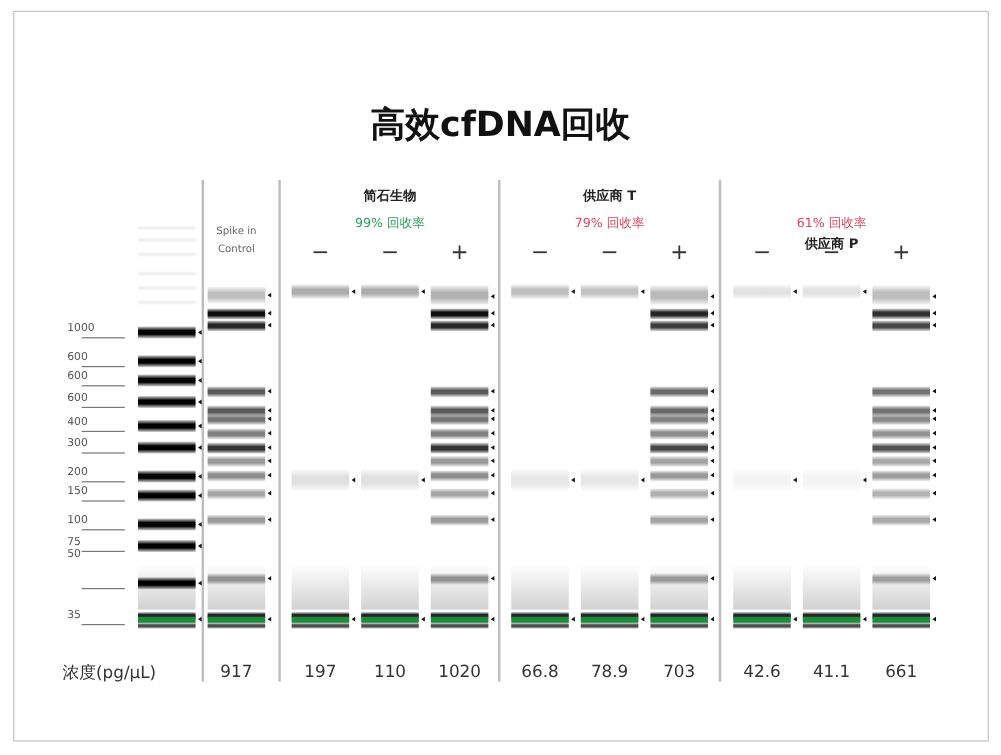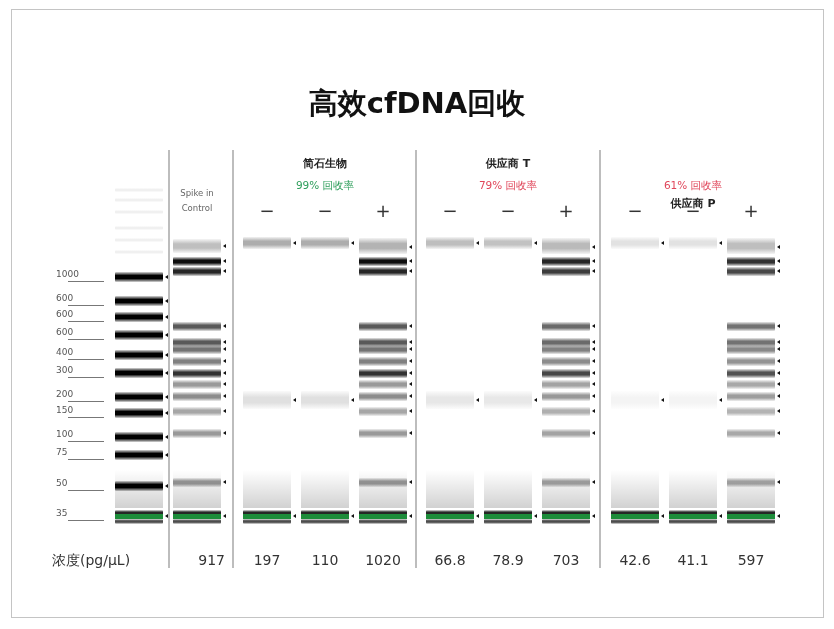--- a/index.html
+++ b/index.html
@@ -71,21 +71,21 @@
     <div class="ladder-label" style="left: 56px; top: 365px;">300</div>
     <div class="ladder-line" style="left: 68px; width: 36px; top: 401px;"></div>
     <div class="ladder-label" style="left: 56px; top: 389px;">200</div>
     <div class="ladder-line" style="left: 68px; width: 36px; top: 417px;"></div>
     <div class="ladder-label" style="left: 56px; top: 405px;">150</div>
     <div class="ladder-line" style="left: 68px; width: 36px; top: 441px;"></div>
     <div class="ladder-label" style="left: 56px; top: 429px;">100</div>
     <div class="ladder-line" style="left: 68px; width: 36px; top: 459px;"></div>
     <div class="ladder-label" style="left: 56px; top: 447px;">75</div>
     <div class="ladder-line" style="left: 68px; width: 36px; top: 490px;"></div>
-    <div class="ladder-label" style="left: 56px; top: 478px;">50</div>
+    <div class="ladder-label" style="left: 56px; top: 457px;">50</div>
     <div class="ladder-line" style="left: 68px; width: 36px; top: 520px;"></div>
     <div class="ladder-label" style="left: 56px; top: 508px;">35</div>
   </div>
 
 <div id="gel">
     <div class="band" style="left: 115px; top: 272px; height: 10px; background: linear-gradient(rgba(0, 0, 0, 0.15), rgb(0, 0, 0) 35%, rgb(0, 0, 0) 65%, rgba(0, 0, 0, 0.15));"></div>
     <div class="marker" style="left: 165px; top: 275px;"></div>
     <div class="band" style="left: 115px; top: 296px; height: 10px; background: linear-gradient(rgba(0, 0, 0, 0.15), rgb(0, 0, 0) 35%, rgb(0, 0, 0) 65%, rgba(0, 0, 0, 0.15));"></div>
     <div class="marker" style="left: 165px; top: 299px;"></div>
     <div class="band" style="left: 115px; top: 312px; height: 10px; background: linear-gradient(rgba(0, 0, 0, 0.15), rgb(0, 0, 0) 35%, rgb(0, 0, 0) 65%, rgba(0, 0, 0, 0.15));"></div>
@@ -291,22 +291,22 @@
     <div class="band" style="left: 727px; top: 477.5px; height: 9px; background: linear-gradient(rgba(168, 168, 168, 0.15), rgb(168, 168, 168) 35%, rgb(168, 168, 168) 65%, rgba(168, 168, 168, 0.15));"></div>
     <div class="marker" style="left: 777px; top: 480px;"></div>
     <div style="position: absolute; left: 727px; width: 48px; top: 470px; height: 38px; background: linear-gradient(rgba(0, 0, 0, 0), rgba(0, 0, 0, 0.18));"></div>
     <div class="band" style="left: 727px; top: 510px; height: 6px; background: linear-gradient(rgba(38, 38, 38, 0.15), rgb(38, 38, 38) 35%, rgb(38, 38, 38) 65%, rgba(38, 38, 38, 0.15));"></div>
     <div style="position: absolute; left: 727px; width: 48px; top: 514px; height: 5px; background: rgb(29, 140, 58);"></div>
     <div class="band" style="left: 727px; top: 518.5px; height: 5px; background: linear-gradient(rgba(77, 77, 77, 0.15), rgb(77, 77, 77) 35%, rgb(77, 77, 77) 65%, rgba(77, 77, 77, 0.15));"></div>
     <div class="marker" style="left: 777px; top: 514px;"></div>
   </div>
 
 <div class="conc-label">浓度(pg/μL)</div>
-<div class="conc" style="left:169px;text-align:right;">917</div>
+<div class="conc" style="left:169px;">917</div>
 <div class="conc" style="left:239px;">197</div>
 <div class="conc" style="left:297px;">110</div>
 <div class="conc" style="left:355px;">1020</div>
 <div class="conc" style="left:422px;">66.8</div>
 <div class="conc" style="left:480px;">78.9</div>
 <div class="conc" style="left:538px;">703</div>
 <div class="conc" style="left:607px;">42.6</div>
 <div class="conc" style="left:665px;">41.1</div>
-<div class="conc" style="left:723px;">597</div>
+<div class="conc" style="left:723px;">661</div>
 
 </body></html>

